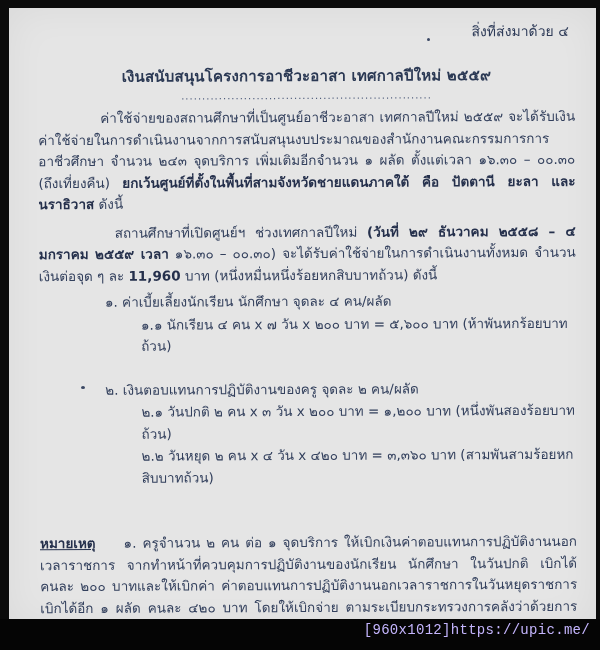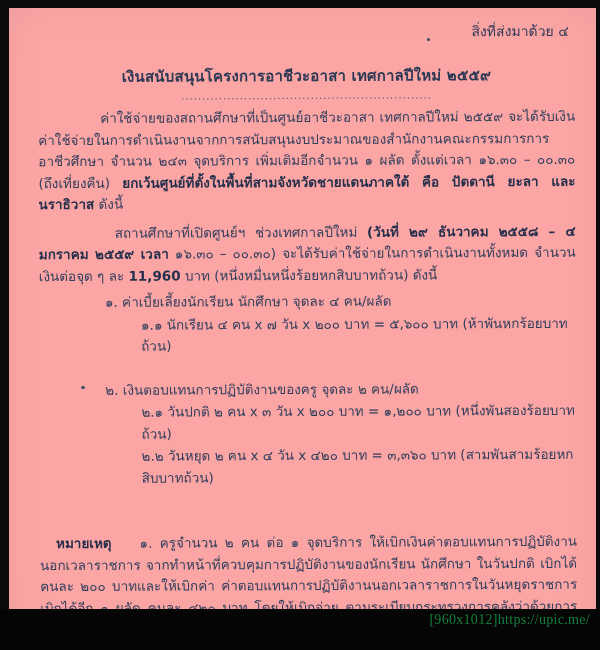--- a/index.html
+++ b/index.html
@@ -4,21 +4,21 @@
 <style>
   html,body{margin:0;padding:0;}
   body{
     width:600px;height:650px;overflow:hidden;
     background:#0b0b0b;
     font-family:"DejaVu Sans","Liberation Sans",sans-serif;
   }
   .frame{position:relative;width:600px;height:650px;background:#0b0b0b;}
   .paper{
     position:absolute;left:9px;top:8px;right:4px;bottom:23px;
-    background:#fca5a5;
+    background:#e5e5e5;
     box-shadow:inset 0 0 40px rgba(0,0,0,0.05);
     overflow:hidden;
   }
   .doc{
     position:absolute;left:0;top:0;right:0;bottom:0;
     padding:10px 20px 0 30px;
     color:#33405d;
     font-size:13.5px;line-height:21.5px;
     transform:rotate(-0.25deg);
   }
@@ -38,27 +38,27 @@
   .para{
     text-align:justify;
     margin-top:6px;
   }
   .indent{text-indent:62px;}
   .b{font-weight:bold;color:#25304c;}
   .item-l1{padding-left:66px;margin-top:1px;}
   .item-l2{padding-left:102px;margin-top:1px;}
   .gap-row{height:21px;}
   .notes{margin-top:44px;}
-  .note-label{font-weight:bold;color:#25304c;margin-left:16px;}
+  .note-label{font-weight:bold;text-decoration:underline;color:#25304c;}
   .label-gap{display:inline-block;width:28px;}
   .footer-bar{
-    position:absolute;left:0;right:0;bottom:0;height:41px;
-    background:#050505;color:#15803d;
+    position:absolute;left:0;right:0;bottom:0;height:31px;
+    background:#050505;color:#c4b5fd;
     text-align:right;
-    font-family:Liberation Serif, serif;
+    font-family:Liberation Mono, monospace;
     font-size:14px;line-height:22px;
     padding-right:10px;box-sizing:border-box;
     letter-spacing:0.3px;
   }
   .artifact{
     position:absolute;background:#3a4763;border-radius:50%;
   }
   .artifact.a1{left:418px;top:30px;width:3px;height:3px;}
   .artifact.a2{left:72px;top:378px;width:4px;height:3px;}
 </style>

